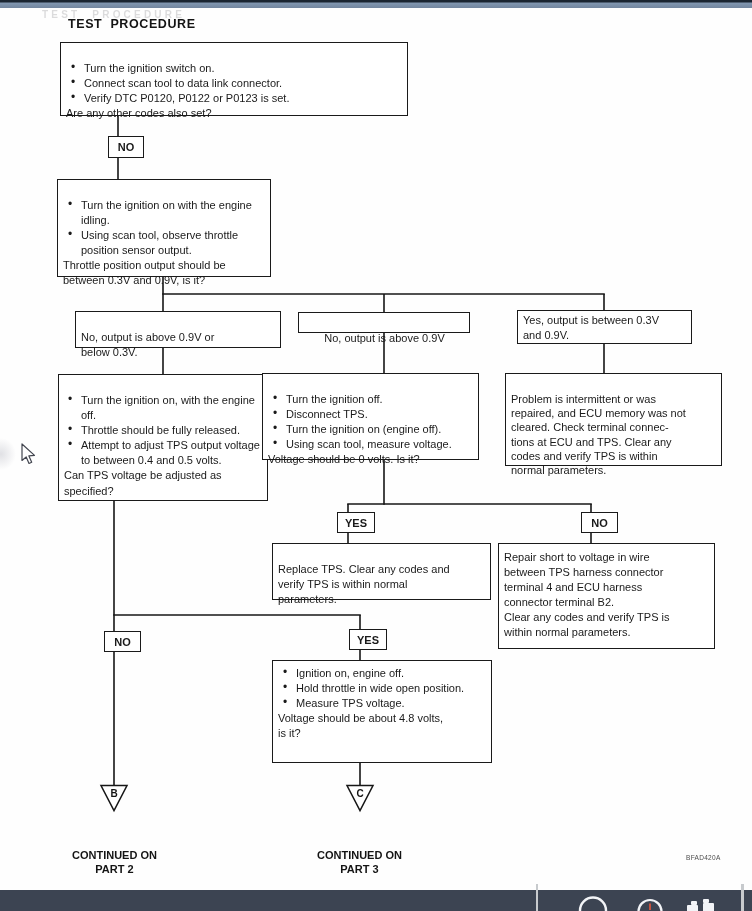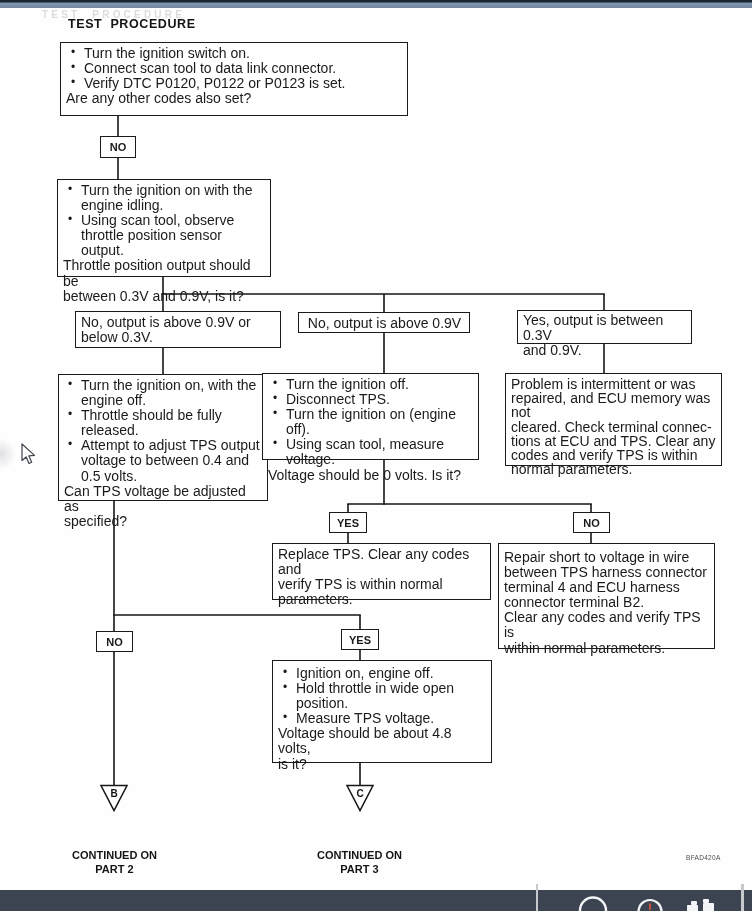--- a/index.html
+++ b/index.html
@@ -5,28 +5,28 @@
   html,body{margin:0;padding:0;background:#fff;}
   #screen{position:relative;width:752px;height:911px;overflow:hidden;background:#fefefe;
           font-family:"Liberation Sans",sans-serif;color:#1a1a1a;text-decoration:underline;}
   
   .top-border{position:absolute;left:0;top:0;width:752px;height:8px;
       background:linear-gradient(180deg,#1b2531 0,#1b2531 2px,#8197b1 3px,#74879f 8px);}
   .toolbar{position:absolute;left:0;top:890px;width:752px;height:21px;background:#3c4452;}
   .sep-line{position:absolute;width:2px;height:27px;top:884px;background:#c7cacd;z-index:6;}
   
   .box{position:absolute;border:1.6px solid #1a1a1a;background:#fff;box-sizing:border-box;
-       font-size:14px;line-height:15.1px;padding:3px 4px 0 5px;z-index:2;}
+       font-size:11px;line-height:15.1px;padding:18px 4px 0 5px;z-index:2;}
   .box.lh14{line-height:14.2px;margin-left:8px;}
   ul.bl{margin:0;padding:0 0 0 5px;list-style:none;}
   ul.bl li{padding-left:13px;position:relative;}
   ul.bl li::before{content:"\2022";position:absolute;left:0;top:-1px;font-size:12px;}
   .dec{position:absolute;border:1.7px solid #1a1a1a;background:#fff;box-sizing:border-box;
        display:flex;align-items:center;justify-content:center;font-weight:bold;
-       font-size:11px;z-index:3;}
+       font-size:11px;z-index:3;margin-left:8px;}
   .page-title{position:absolute;left:68px;top:17px;font-size:12.5px;font-weight:bold;
        letter-spacing:.6px;word-spacing:4px;color:#141414;}
   .ghost-title{position:absolute;left:42px;top:9px;font-size:10px;font-weight:bold;
        letter-spacing:3.2px;word-spacing:6px;color:rgba(45,45,55,.17);filter:blur(.4px);}
   .cont-label{position:absolute;width:141px;text-align:center;font-weight:bold;
        font-size:11px;line-height:13.5px;color:#141414;z-index:2;margin-top:30px;}
   .fig-code{position:absolute;left:686px;top:854px;font-size:6.5px;color:#4c4c4c;
        letter-spacing:.3px;}
   svg.lines{position:absolute;left:0;top:0;z-index:1;}
   svg.ptr{position:absolute;left:21px;top:443px;z-index:10;}

